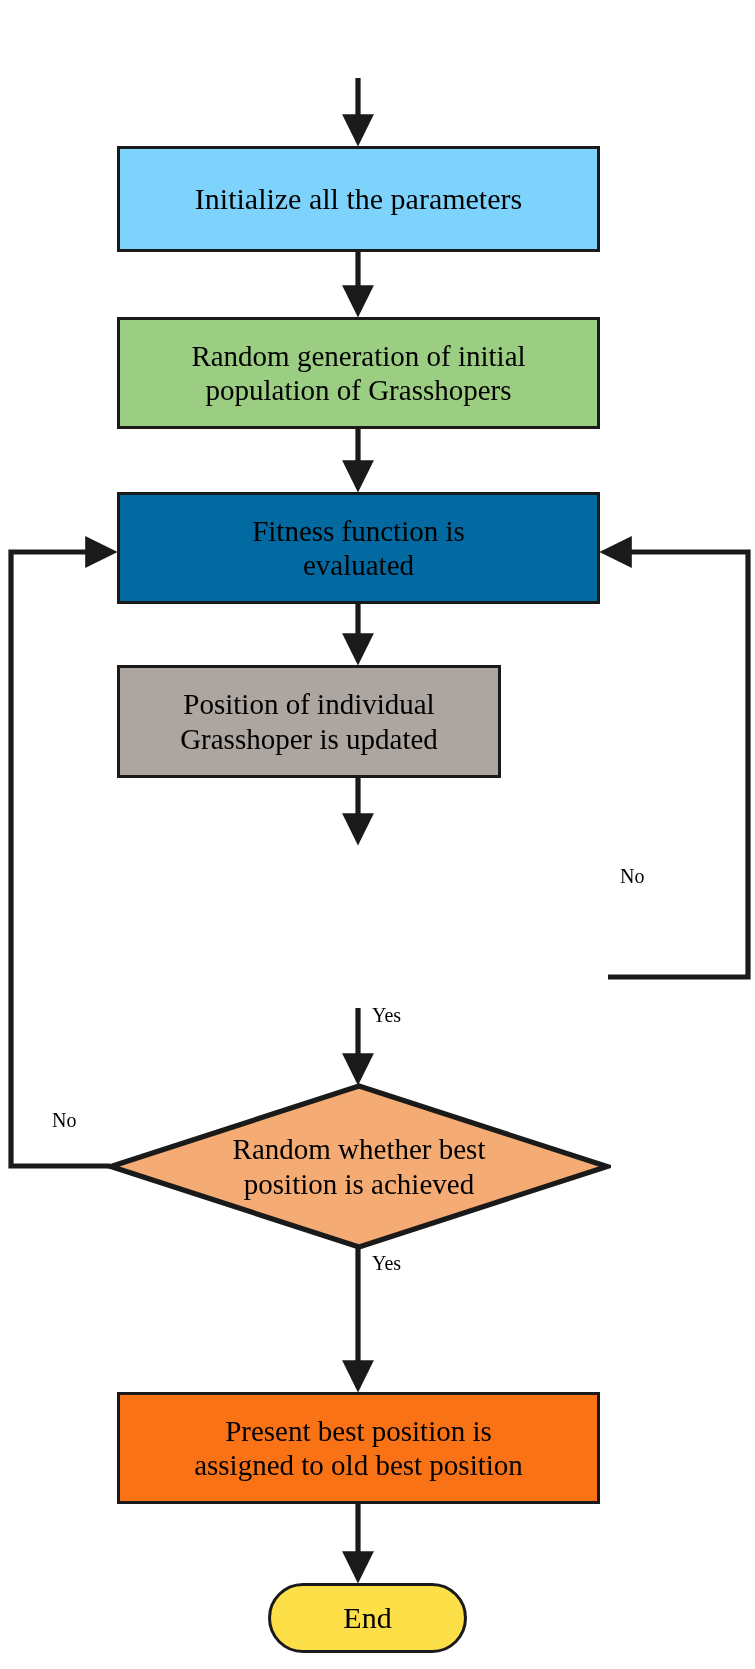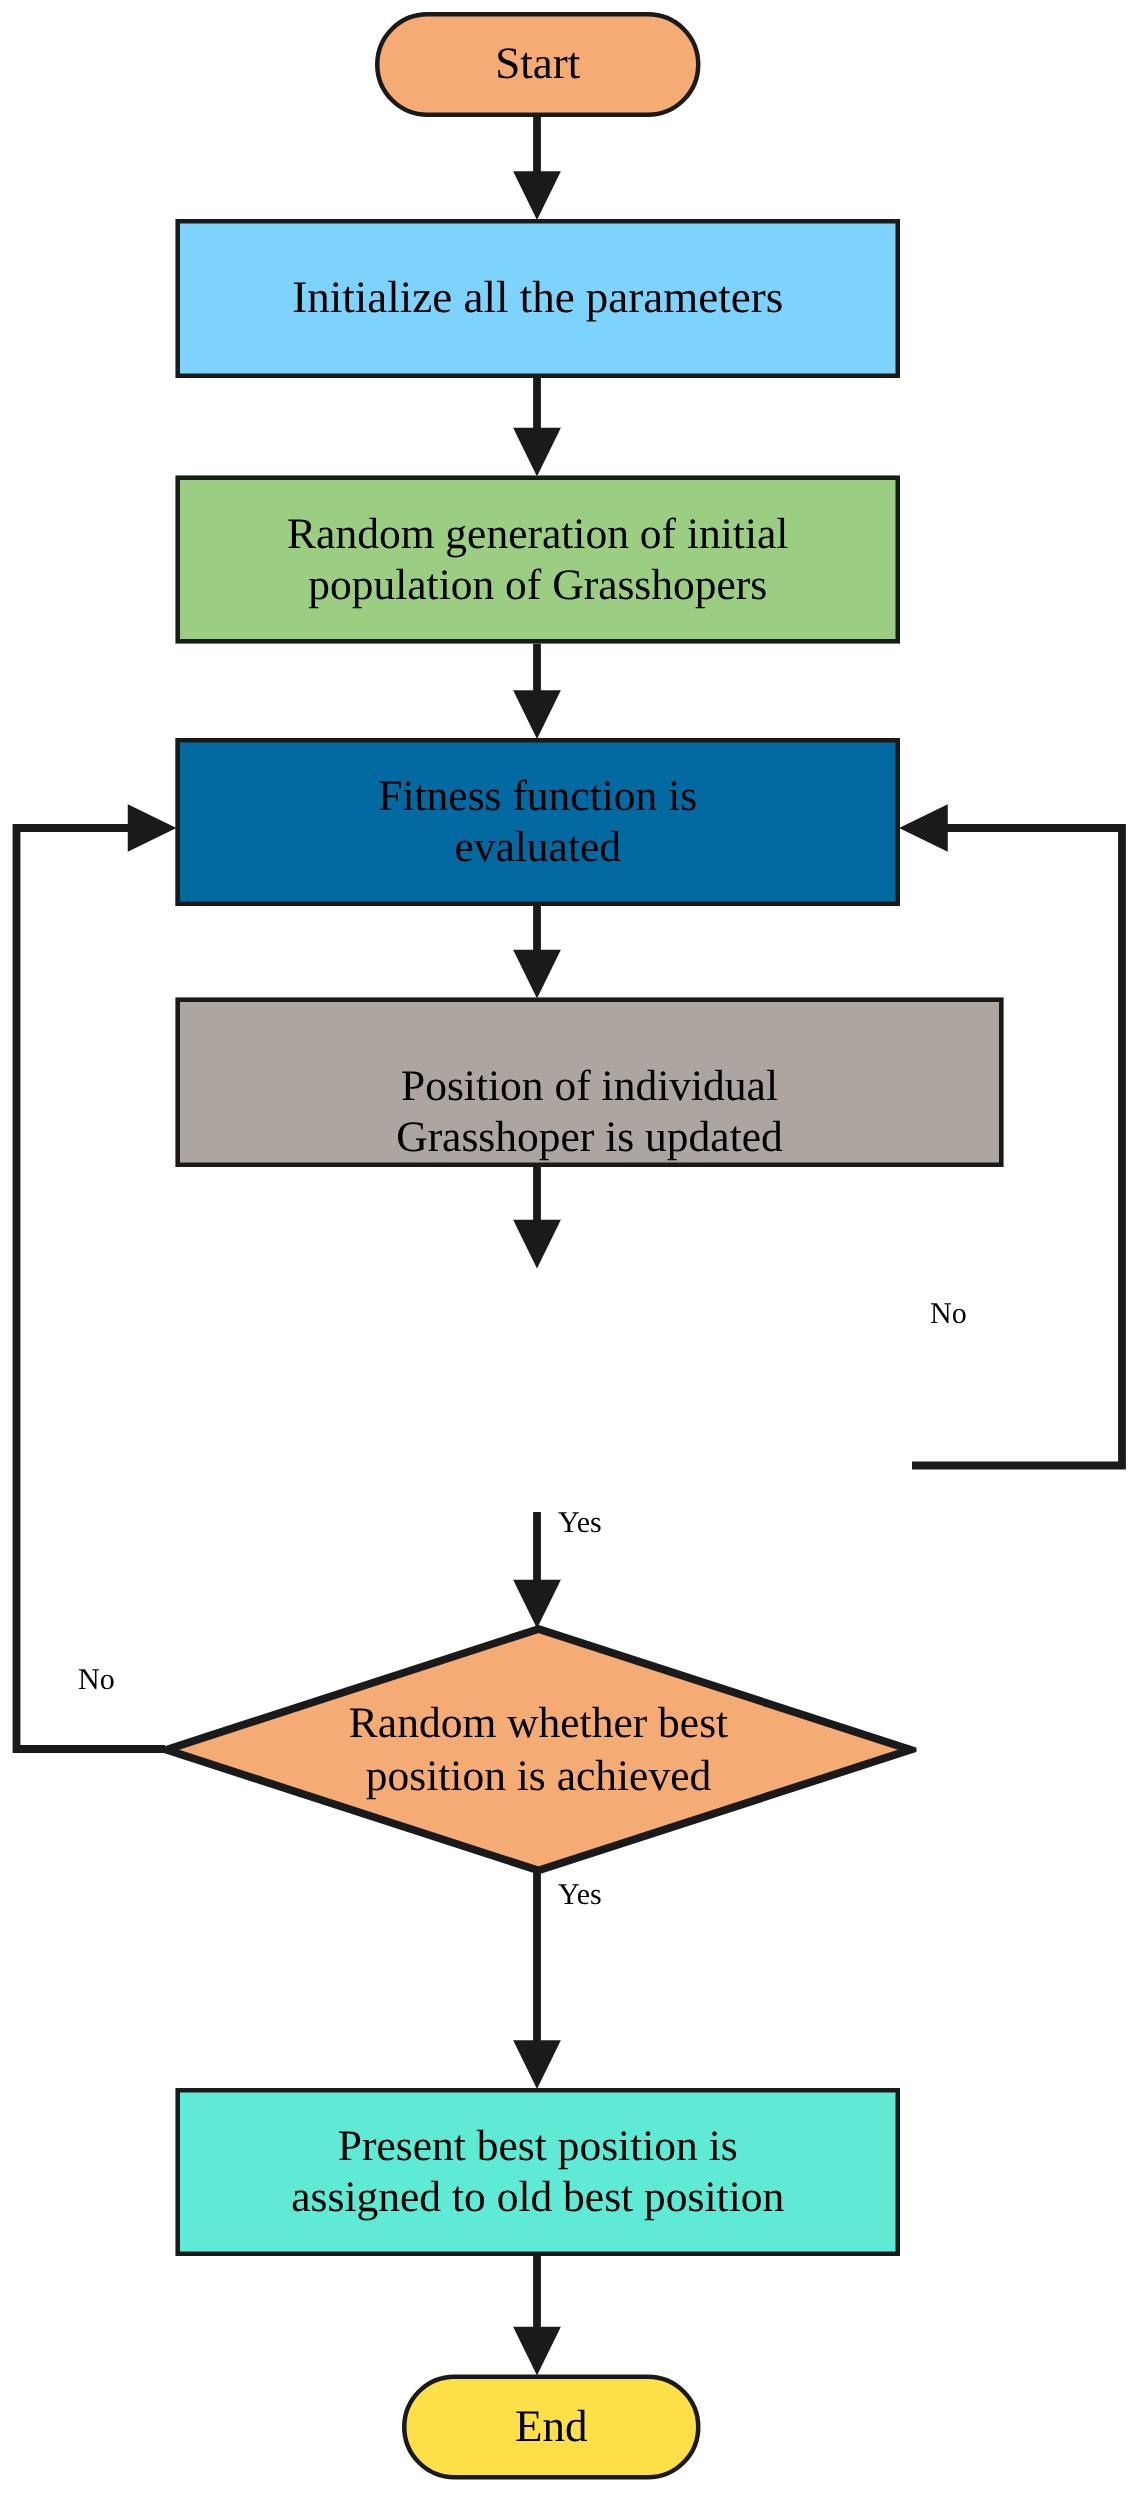--- a/index.html
+++ b/index.html
@@ -51,61 +51,58 @@
       <line x1="358" y1="1008" x2="358" y2="1080" marker-end="url(#arrow)"></line>
 
       <path d="M 110 1166 L 11 1166 L 11 552 L 112 552" marker-end="url(#arrow)"></path>
 
       <line x1="358" y1="1248" x2="358" y2="1387" marker-end="url(#arrow)"></line>
 
       <line x1="358" y1="1504" x2="358" y2="1578" marker-end="url(#arrow)"></line>
     </g>
   </svg>
 
-  <div class="node stadium fs-30" style="left:250px;top:8px;width:217px;height:70px;background:#F5AC74;">
-    <span class="node-label">Start</span>
-  </div>
 
   <div class="node rect fs-30" style="left:117px;top:146px;width:483px;height:106px;background:#7dd3fc;">
     <span class="node-label">Initialize all the parameters</span>
   </div>
 
   <div class="node rect fs-29" style="left:117px;top:317px;width:483px;height:112px;background:#9BCE83;">
     <span class="node-label">
       <span>Random generation of initial</span><br>
       <span>population of Grasshopers</span>
     </span>
   </div>
 
   <div class="node rect fs-29" style="left:117px;top:492px;width:483px;height:112px;background:#0369a1;">
     <span class="node-label">
       <span>Fitness function is</span><br>
       <span>evaluated</span>
     </span>
   </div>
 
-  <div class="node rect fs-29" style="left:117px;top:665px;width:552px;height:113px;background:#ACA5A0;align-items:flex-end;">
+  <div class="node rect fs-29" style="left:117px;top:665px;width:384px;height:113px;background:#ACA5A0;">
     <span class="node-label">
       <span>Position of individual</span><br>
       <span>Grasshoper is updated</span>
     </span>
   </div>
 
 
   <div class="diamond fs-29" style="left:107px;top:1082px;width:504px;height:169px;">
     <svg class="dshape" viewBox="0 0 504 169" preserveAspectRatio="none">
       <polygon points="252,4 500,84.5 252,165 4,84.5" fill="#F5AC74" stroke="#1A1A1A" stroke-width="5.2" stroke-linejoin="miter" vector-effect="non-scaling-stroke"></polygon>
     </svg>
     <span class="node-label">
       <span>Random whether best</span><br>
       <span>position is achieved</span>
     </span>
   </div>
 
-  <div class="node rect fs-29" style="left:117px;top:1392px;width:483px;height:112px;background:#5eead4;">
+  <div class="node rect fs-29" style="left:117px;top:1392px;width:483px;height:112px;background:#f97316;">
     <span class="node-label">
       <span>Present best position is</span><br>
       <span>assigned to old best position</span>
     </span>
   </div>
 
   <div class="node stadium fs-30" style="left:268px;top:1583px;width:199px;height:70px;background:#fde047;">
     <span class="node-label">End</span>
   </div>
 

